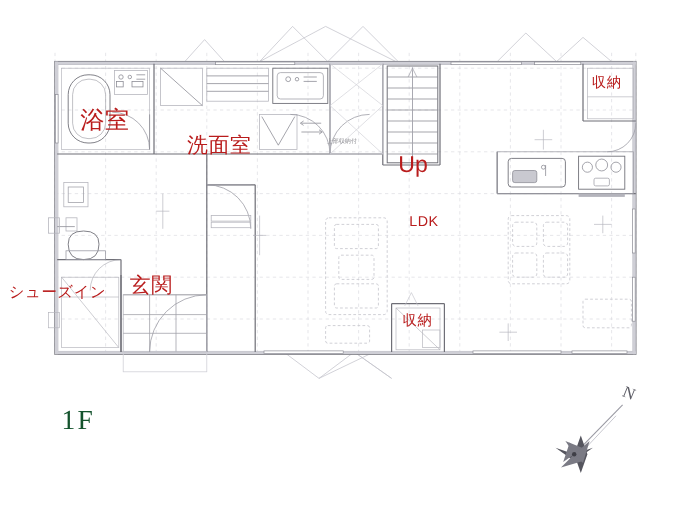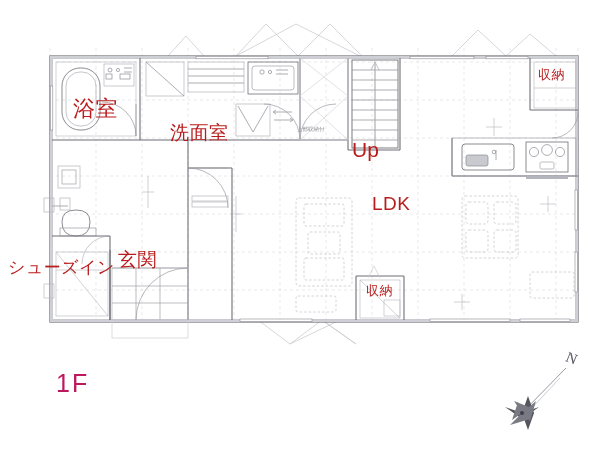--- a/index.html
+++ b/index.html
@@ -30,35 +30,35 @@
     position: absolute;
     color: #b91c1c;
     white-space: nowrap;
     line-height: 1.05;
     letter-spacing: 0.5px;
   }
   .lbl-yokushitsu { left: 73px;  top: 97px;  font-size: 22px; }
   .lbl-senmen     { left: 170px; top: 97px;  font-size: 19px; margin-top: 26px; }
   .lbl-genkan     { left: 118px; top: 250px; font-size: 19px; }
   .lbl-sic {
-    left: 8px; top: 257px; font-size: 17px;
+    left: 8px; top: 257px; font-size: 14px;
     line-height: 1.25; text-align: left;
   }
-  .lbl-up   { left: 352px; top: 139px; font-size: 21px; letter-spacing: 0px; }
-  .lbl-ldk  { left: 372px; top: 194px; font-size: 19px; }
+  .lbl-up   { left: 362px; top: 139px; font-size: 21px; letter-spacing: 0px; }
+  .lbl-ldk  { left: 372px; top: 194px; font-size: 13px; }
   .lbl-ldk-area { left: 355px; top: 218px; font-size: 17px; }
   .lbl-shunou-1 { left: 538px; top: 68px;  font-size: 13px; }
   .lbl-shunou-2 { left: 366px; top: 284px; font-size: 13px; }
   .lbl-note {
     left: 297px; top: 127px;
     font-size: 5.5px; color: #8d8d92; letter-spacing: 0px;
   }
   .lbl-floor {
     left: 56px; top: 370px;
-    font-size: 25px; color: #be185d; letter-spacing: 2px;
+    font-size: 25px; color: #14532d; letter-spacing: 2px; font-family: Liberation Serif, serif;
   }
   .compass-n {
     position: absolute;
     left: 566px; top: 350px;
     font-size: 15px;
     color: #5d5d66;
     transform: rotate(22deg);
     font-family: "Liberation Serif", "DejaVu Serif", serif;
   }
 </style>

